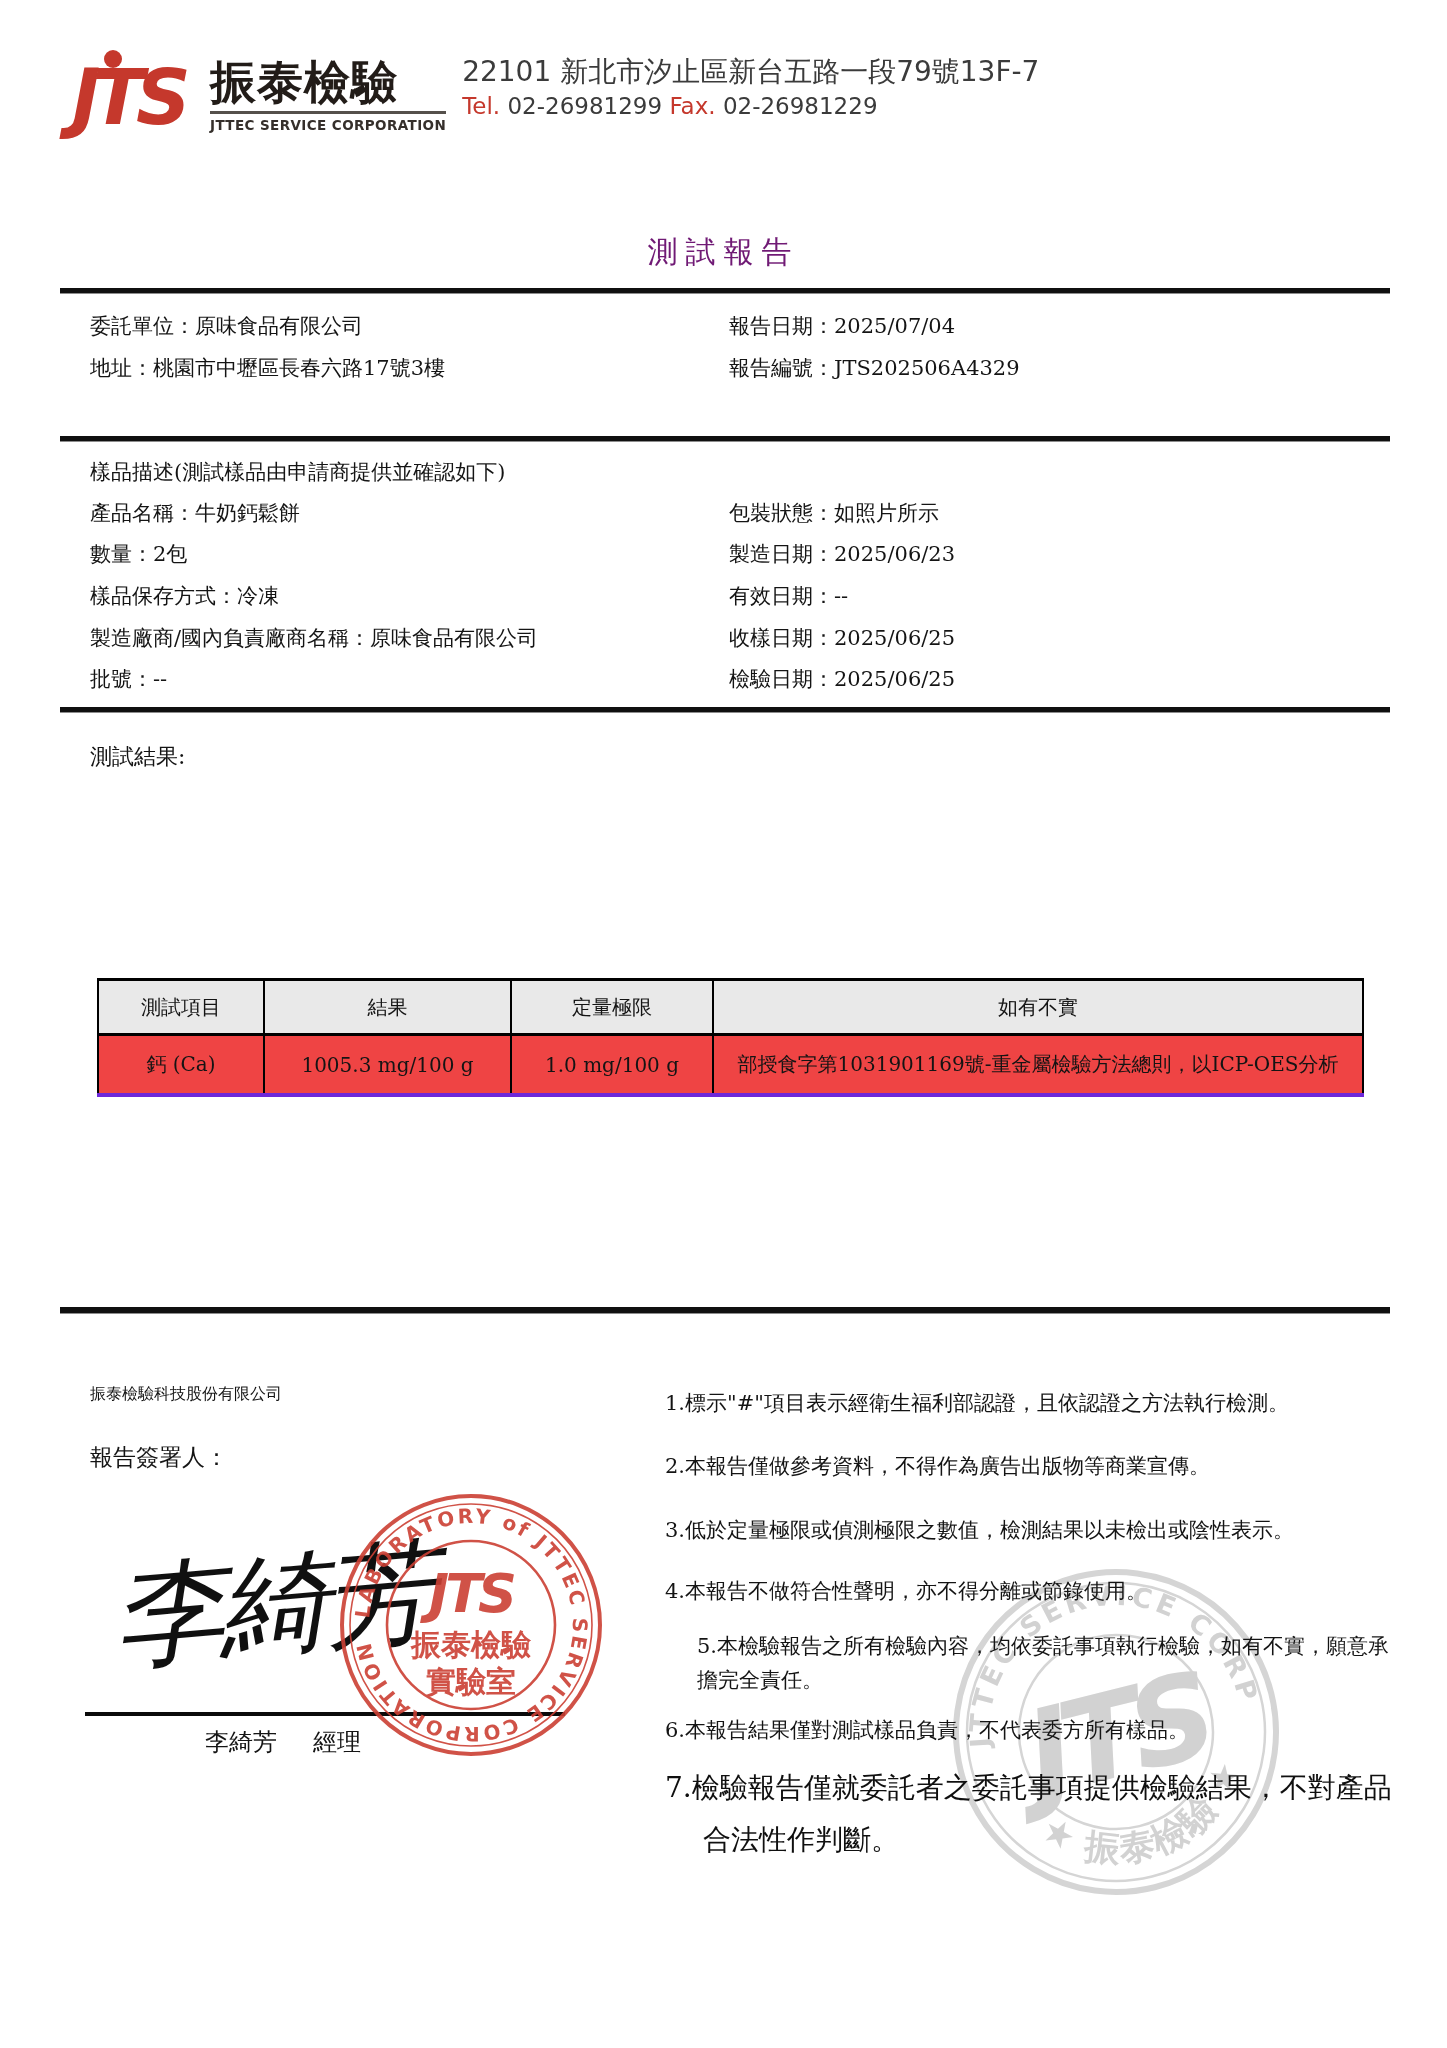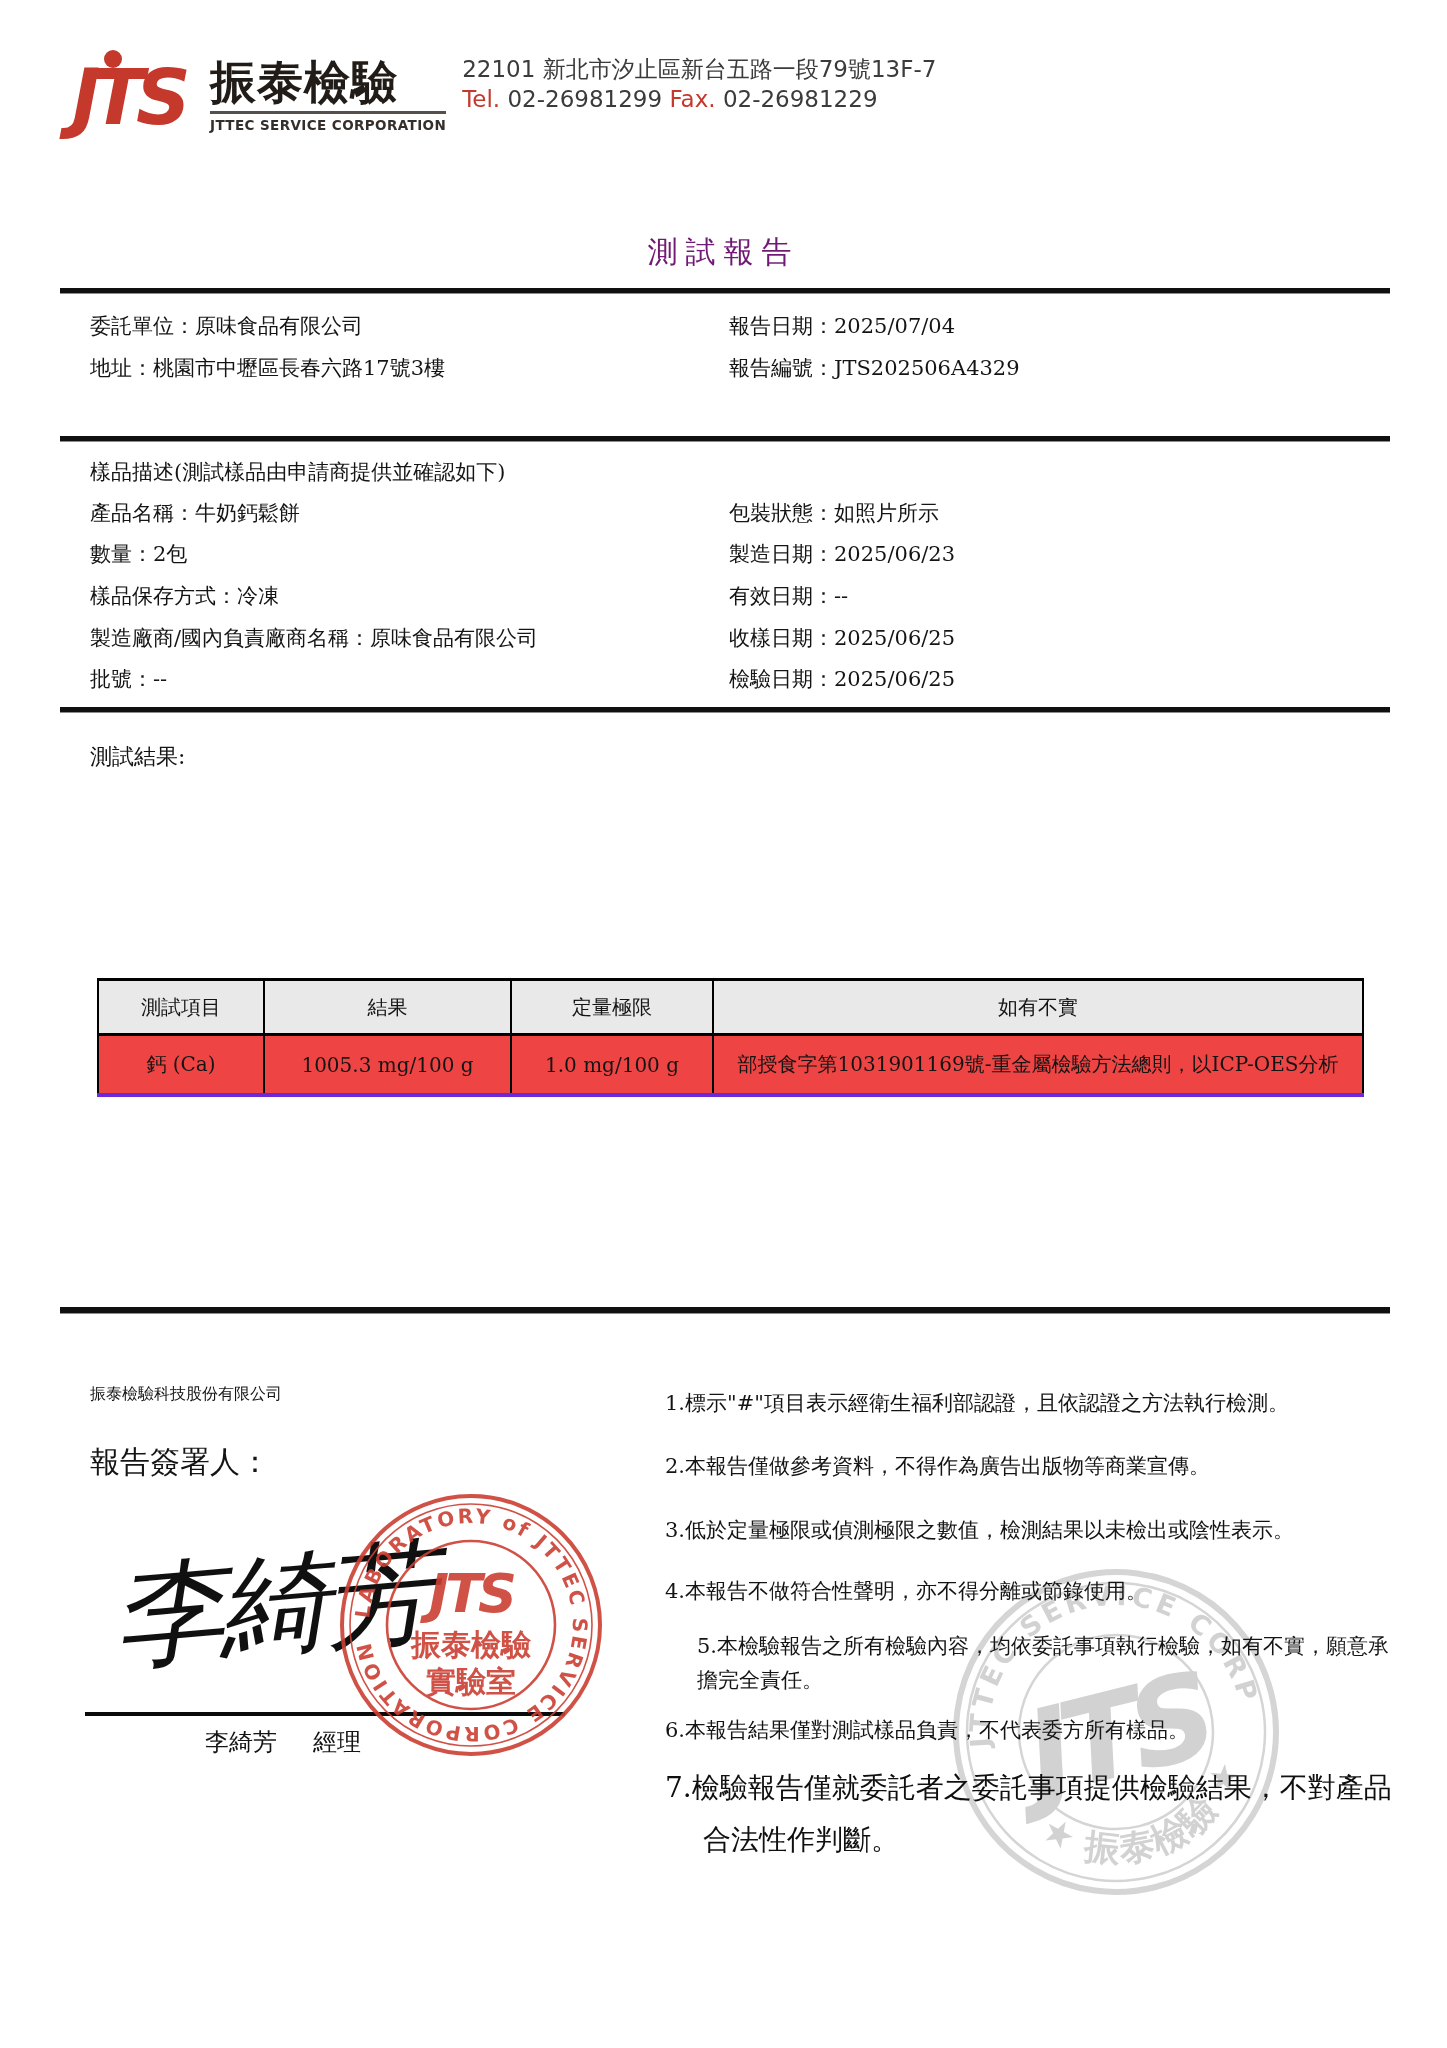--- a/index.html
+++ b/index.html
@@ -12,42 +12,42 @@
   .logo-mark{position:relative;width:132px;height:100px;}
   .logo-dot{position:absolute;left:30px;top:4px;width:18px;height:18px;border-radius:50%;background:#c5382c;}
   .logo-jts{position:absolute;left:-2px;top:14px;font-style:italic;font-weight:900;font-size:76px;
             line-height:1;color:#c5382c;letter-spacing:-8px;}
   .brand{margin-left:4px;margin-top:10px;}
   .brand-cn{font-size:46px;font-weight:900;letter-spacing:1px;color:#221c18;line-height:1.15;}
   .brand-en{margin-top:2px;border-top:3px solid#55504b;padding-top:3px;font-size:13.5px;font-weight:bold;
             letter-spacing:0.4px;color:#352f2b;text-align:center;}
   .hco{margin-left:16px;margin-top:8px;line-height:1.32;}
   .hco-1{color:#c5382c;font-weight:bold;font-size:24px;}
-  .hco-2{font-size:23px;color:#3b3b3b;}
+  .hco-2{font-size:28px;color:#3b3b3b;}
   .hco-3{font-size:23px;color:#3b3b3b;}
   .red{color:#c5382c;}
 
   
   .rule{position:absolute;left:60px;width:1330px;height:5px;background:#101010;border-bottom:1.5px solid #8d8d8d;}
   .line{position:absolute;font-size:21px;white-space:nowrap;color:#141414;}
   .title{position:absolute;left:0;top:232px;width:100%;text-align:center;font-size:30px;
          letter-spacing:8px;color:#701a75;}
 
   
   .rtable{position:absolute;left:97px;top:978px;width:1265px;border-collapse:collapse;table-layout:fixed;
           font-size:20px;}
   .rtable th,.rtable td{border:2px solid #000;text-align:center;white-space:nowrap;font-weight:normal;}
   .rtable th{background:#e9e9e9;height:50px;border-bottom:3px solid #000;}
   .rtable td{height:55px;background:#ef4444;}
   .rtable{border-top:3px solid #000;border-bottom:4px solid #6d28d9;}
 
   
   .endmark{position:absolute;left:0;top:1326px;width:100%;text-align:center;font-size:23px;letter-spacing:2px;}
   .foot-co{position:absolute;left:90px;top:1384px;font-size:16px;}
-  .foot-signer{position:absolute;left:90px;top:1442px;font-size:30px;}
+  .foot-signer{position:absolute;left:90px;top:1442px;font-size:23px;}
   .signature{position:absolute;left:112px;top:1548px;font-size:112px;line-height:1;color:#101010;z-index:1;
              font-style:italic;transform:rotate(-5deg);letter-spacing:-6px;white-space:nowrap;}
   .sig-line{position:absolute;left:85px;top:1712px;width:480px;height:4px;background:#0a0a0a;z-index:2;}
   .sig-name-row{position:absolute;left:205px;top:1726px;font-size:24px;z-index:2;white-space:nowrap;}
   .sig-title{display:inline-block;margin-left:36px;}
 
   .stamp{position:absolute;left:338px;top:1492px;width:266px;height:266px;z-index:3;opacity:.9;}
   .watermark{position:absolute;left:948px;top:1564px;width:336px;height:336px;z-index:0;transform:rotate(-14deg);}
 
   .notes{position:absolute;left:0;top:0;z-index:2;}

